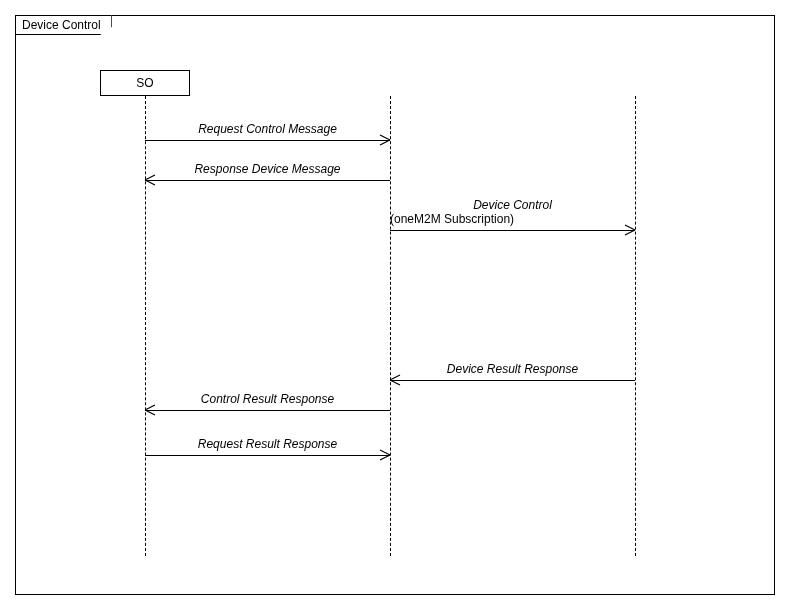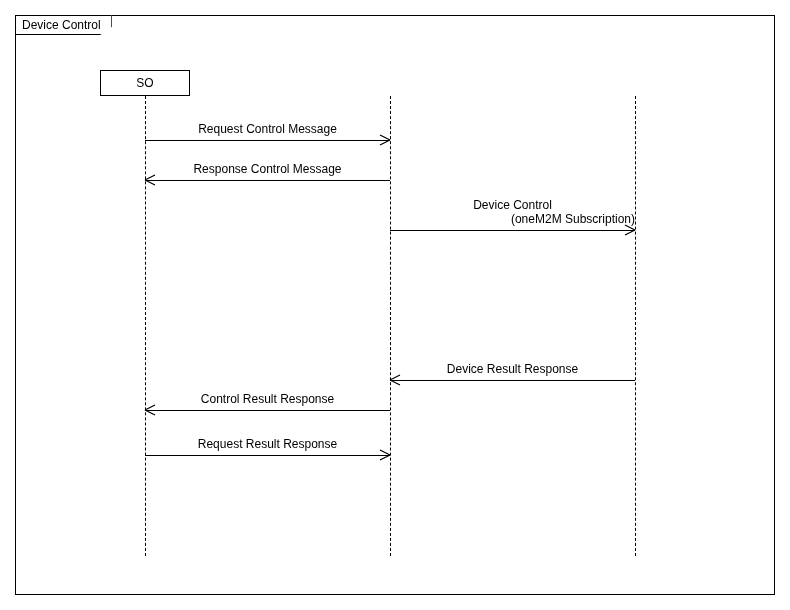--- a/index.html
+++ b/index.html
@@ -57,25 +57,26 @@
     top: 0;
     height: 0;
     border-top: 1.2px solid #000;
   }
   .msg .label {
     position: absolute;
     width: 100%;
     text-align: center;
     font-size: 12px;
     line-height: 14px;
+    font-style: italic;
   }
   .msg .sublabel {
     position: absolute;
     width: 100%;
-    text-align: right;
+    text-align: left;
     font-size: 12px;
     line-height: 14px;
   }
   .arrowhead {
     position: absolute;
     width: 12px;
     height: 12px;
     top: -6px;
   }
   .arrowhead svg {
@@ -103,21 +104,21 @@
     <div class="label" style="top:-18px;">Request Control Message</div>
     <div class="line" style="left:0; width:245px;"></div>
     <div class="arrowhead" style="right:-1px;">
       <svg width="12" height="12" viewBox="0 0 12 12">
           <path d="M1 1 L11 6 M1 11 L11 6" stroke="#000" stroke-width="1.2" fill="none"></path>
         </svg>
     </div>
   </div>
 
   <div class="msg" style="left:145px; top:180px; width:245px;">
-    <div class="label" style="top:-18px;">Response Control Message</div>
+    <div class="label" style="top:-18px;">Response Device Message</div>
     <div class="line" style="left:0; width:245px;"></div>
     <div class="arrowhead" style="left:-1px;">
       <svg width="12" height="12" viewBox="0 0 12 12">
           <path d="M11 1 L1 6 M11 11 L1 6" stroke="#000" stroke-width="1.2" fill="none"></path>
         </svg>
     </div>
   </div>
 
   <div class="msg" style="left:390px; top:230px; width:245px;">
     <div class="label" style="top:-32px;">Device Control</div>

